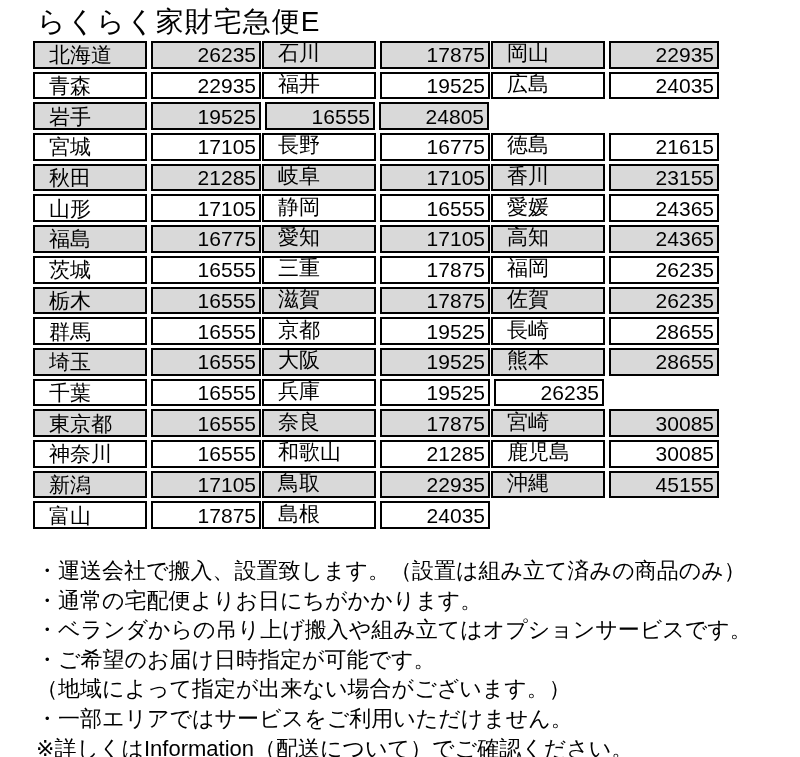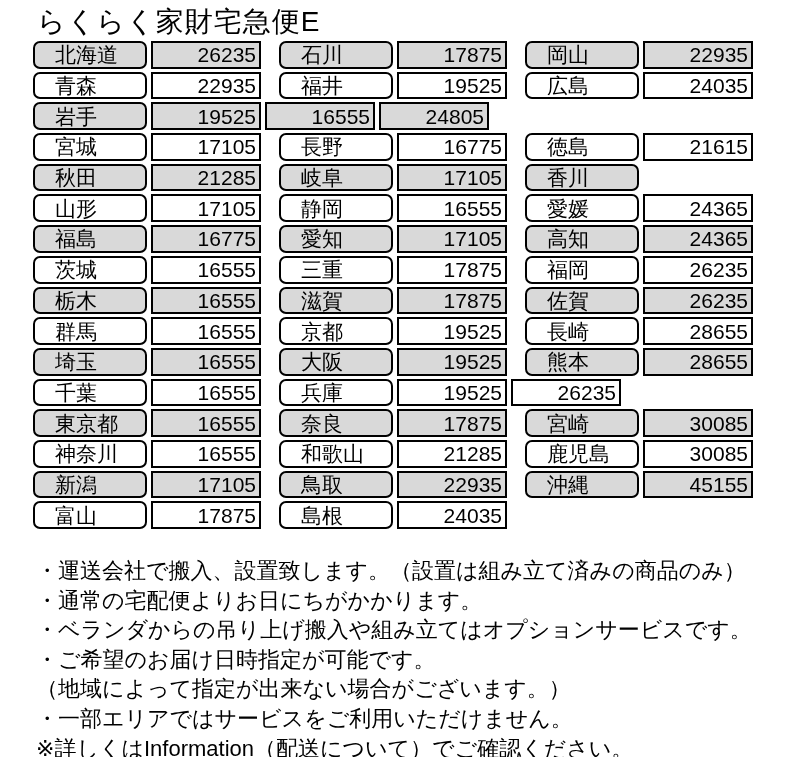--- a/index.html
+++ b/index.html
@@ -12,23 +12,23 @@
     position:absolute;left:37px;top:3px;margin:0;
     font-size:28px;font-weight:400;letter-spacing:1px;white-space:nowrap;
   }
   .fee-table{position:absolute;left:33px;top:41px;}
   .frow{display:flex;margin-bottom:3px;}
   .cell{
     box-sizing:border-box;border:2px solid #000;height:27.7px;
     display:flex;align-items:center;font-size:21px;line-height:1;
     background:#ffffff;white-space:nowrap;overflow:hidden;
   }
-  .pref{width:114px;padding-left:20px;border-radius:7px;}
+  .pref{width:114px;padding-left:14px;}
   .fee{width:110px;margin-left:4px;justify-content:flex-end;padding-right:3px;letter-spacing:0;}
-  .frow > .pref:not(:first-child){margin-left:18px;}
+  .frow > .pref:not(:first-child){margin-left:1px;font-family:Liberation Mono, monospace;}
   .frow.shaded .cell{background:#d9d9d9;}
   .notes{position:absolute;left:36px;top:556px;}
   .note-line{font-size:22px;line-height:29.6px;white-space:nowrap;}
 </style>
 </head>
 <body>
 
 <div class="sheet">
   <h1 class="title">らくらく家財宅急便E</h1>
   <div class="fee-table" id="fee-table">
@@ -61,20 +61,21 @@
         <div class="cell fee">16775</div>
         <div class="cell pref">徳島</div>
         <div class="cell fee">21615</div>
       </div>
       <div class="frow shaded">
         <div class="cell pref">秋田</div>
         <div class="cell fee">21285</div>
         <div class="cell pref">岐阜</div>
         <div class="cell fee">17105</div>
         <div class="cell pref">香川</div>
+        <div class="cell fee">23155</div>
       </div>
       <div class="frow">
         <div class="cell pref">山形</div>
         <div class="cell fee">17105</div>
         <div class="cell pref">静岡</div>
         <div class="cell fee">16555</div>
         <div class="cell pref">愛媛</div>
         <div class="cell fee">24365</div>
       </div>
       <div class="frow shaded">

